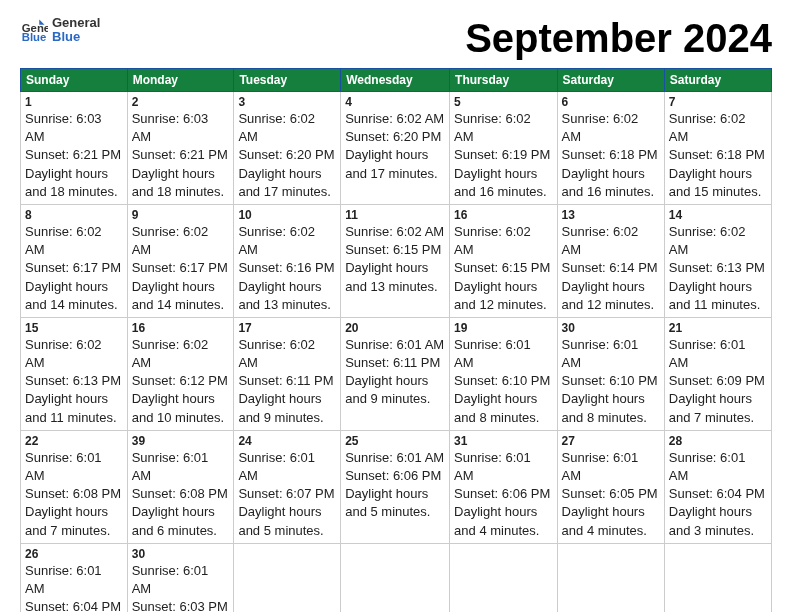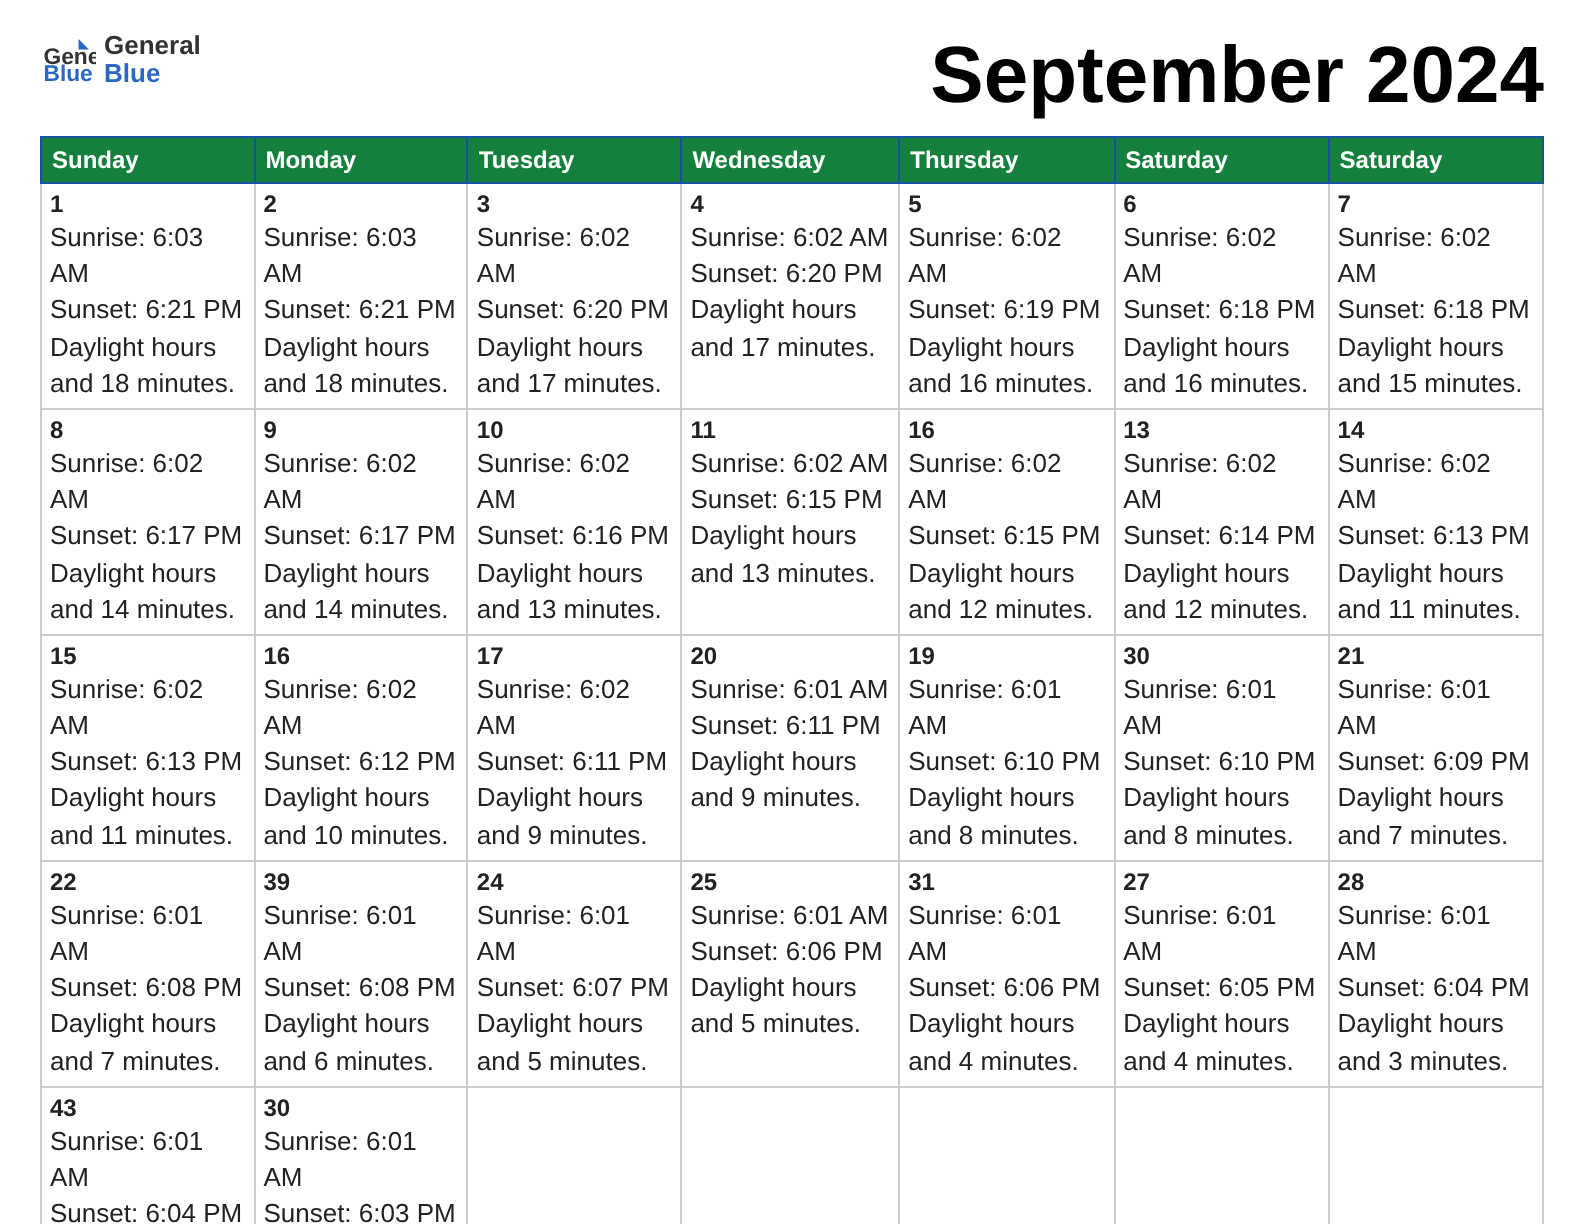--- a/index.html
+++ b/index.html
@@ -149,21 +149,21 @@
         <tr>
           <td><span class="day-num">22</span><span class="day-info">Sunrise: 6:01 AM<br>Sunset: 6:08 PM<br>Daylight hours<br>and 7 minutes.</span></td>
           <td><span class="day-num">39</span><span class="day-info">Sunrise: 6:01 AM<br>Sunset: 6:08 PM<br>Daylight hours<br>and 6 minutes.</span></td>
           <td><span class="day-num">24</span><span class="day-info">Sunrise: 6:01 AM<br>Sunset: 6:07 PM<br>Daylight hours<br>and 5 minutes.</span></td>
           <td><span class="day-num">25</span><span class="day-info">Sunrise: 6:01 AM<br>Sunset: 6:06 PM<br>Daylight hours<br>and 5 minutes.</span></td>
           <td><span class="day-num">31</span><span class="day-info">Sunrise: 6:01 AM<br>Sunset: 6:06 PM<br>Daylight hours<br>and 4 minutes.</span></td>
           <td><span class="day-num">27</span><span class="day-info">Sunrise: 6:01 AM<br>Sunset: 6:05 PM<br>Daylight hours<br>and 4 minutes.</span></td>
           <td><span class="day-num">28</span><span class="day-info">Sunrise: 6:01 AM<br>Sunset: 6:04 PM<br>Daylight hours<br>and 3 minutes.</span></td>
         </tr>
         <tr>
-          <td><span class="day-num">43</span><span class="day-info">Sunrise: 6:01 AM<br>Sunset: 6:04 PM<br>Daylight hours<br>and 3 minutes.</span></td>
+          <td><span class="day-num">26</span><span class="day-info">Sunrise: 6:01 AM<br>Sunset: 6:04 PM<br>Daylight hours<br>and 3 minutes.</span></td>
           <td><span class="day-num">30</span><span class="day-info">Sunrise: 6:01 AM<br>Sunset: 6:03 PM<br>Daylight hours<br>and 2 minutes.</span></td>
           <td class="empty-cell"></td>
           <td class="empty-cell"></td>
           <td class="empty-cell"></td>
           <td class="empty-cell"></td>
           <td class="empty-cell"></td>
         </tr>
       </tbody>
   </table>
 </div>

